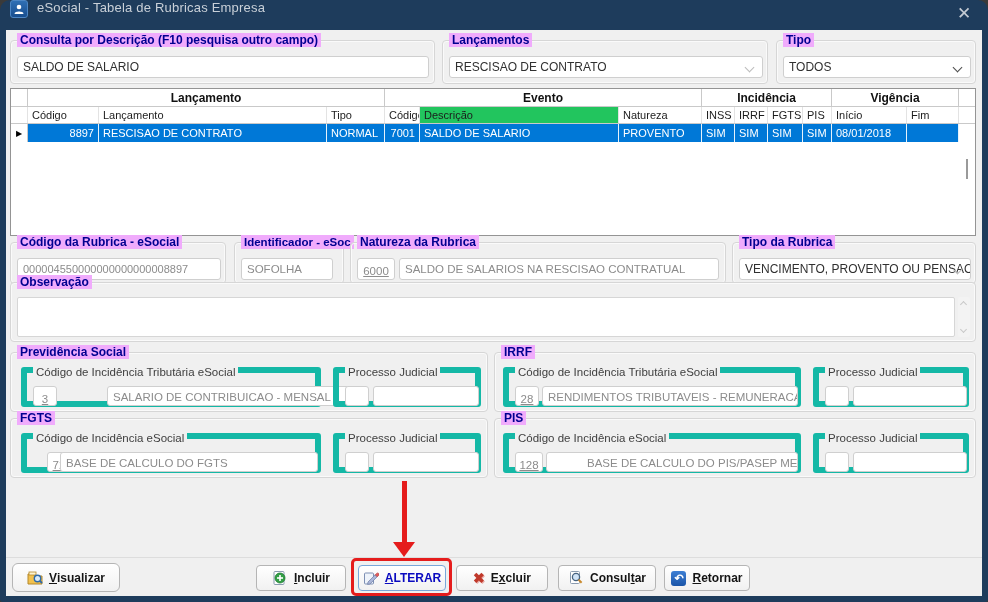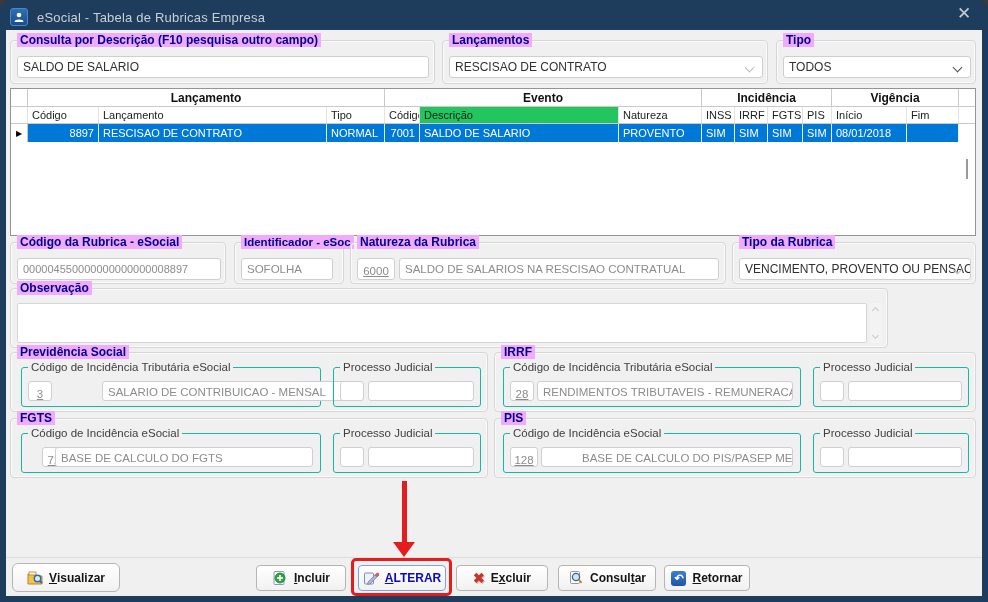--- a/index.html
+++ b/index.html
@@ -1,35 +1,35 @@
 <!DOCTYPE html>
 <html><head>
 <meta charset="utf-8">
 <style>
   * { box-sizing: border-box; margin: 0; padding: 0; }
   html,body { background:#3a3a3a; }
   body { font-family:"Liberation Sans", sans-serif; }
   .window { position:relative; width:988px; height:602px; background:#1e3c5c;
             border-radius:10px 10px 3px 3px; overflow:hidden; }
   .titlebar { position:absolute; top:0; left:0; right:0; height:34px;
-              display:flex; align-items:center; padding-left:10px; gap:9px; }
+              display:flex; padding-left:10px; gap:9px; }
   .app-icon { width:18px; height:18px; border-radius:3px;
               background:linear-gradient(#2f6fb4,#184e8f); border:1px solid #4d86c4;
               display:flex; align-items:center; justify-content:center; }
   .title-text { color:#c9d0d8; font-size:13px; letter-spacing:.2px; }
   .close-btn { position:absolute; right:13px; top:3px; color:#c4cbd3; font-size:17px;
                width:22px; height:22px; text-align:center; line-height:22px; cursor:default; }
   .client { position:absolute; left:6px; top:30px; width:976px; height:566px; background:#f0f0f0; }
 
   
   .gb { position:absolute; border:1px solid #d6d6d6; border-radius:4px;
         box-shadow: inset 0 0 0 1px #fafafa; }
   .gb-label { position:absolute; top:-8px; left:6px; background:#f0abfc; padding:0 3px;
               font-weight:bold; color:#000090; font-size:12px; white-space:nowrap; line-height:14px; }
-  .gb-inner { position:absolute; border:1px solid #14b8a6; border-radius:3px; }
+  .gb-inner { position:absolute; border:6px solid #14b8a6; border-radius:3px; }
   .gb-inner-label { position:absolute; top:-8px; left:6px; background:#f0f0f0; padding:0 3px;
                     color:#404040; font-size:11.5px; white-space:nowrap; line-height:14px; }
 
   
   .field { position:absolute; height:22px; background:#fff; border:1px solid #cfcfcf;
            border-radius:3px; font-size:11.5px; line-height:20px; padding:0 5px;
            color:#8c8c8c; white-space:nowrap; overflow:hidden; }
   .field.dark { color:#303030; font-size:12px; }
   .field.small { padding:2px 3px; text-align:center;text-decoration:underline; }
   .chev { position:absolute; right:9px; top:7px; width:7px; height:7px;
@@ -187,21 +187,21 @@
       <div class="field" style="left:48px; top:15px; width:320px;">SALDO DE SALARIOS NA RESCISAO CONTRATUAL</div>
     </div>
     <div class="gb" style="left:726px; top:212px; width:244px; height:42px;">
       <span class="gb-label">Tipo da Rubrica</span>
       <div class="field dark" style="left:6px; top:15px; width:232px;">
         <span>VENCIMENTO, PROVENTO OU PENSAO</span>
         <span class="chev"></span>
       </div>
     </div>
 
-    <div class="gb" style="left:4px; top:258px; width:878px; height:60px;">
+    <div class="gb" style="left:4px; top:252px; width:966px; height:60px;">
       <span class="gb-label">Observação</span>
       <div class="obs-area" style="left:6px; top:14px; right:20px; bottom:4px;"></div>
       <div class="obs-sb">
         <span class="sb-ar sb-up"></span>
         <span class="sb-ar sb-dn"></span>
       </div>
     </div>
 
     <div class="gb" style="left:4px; top:322px; width:478px; height:60px;">
       <span class="gb-label">Previdência Social</span>

